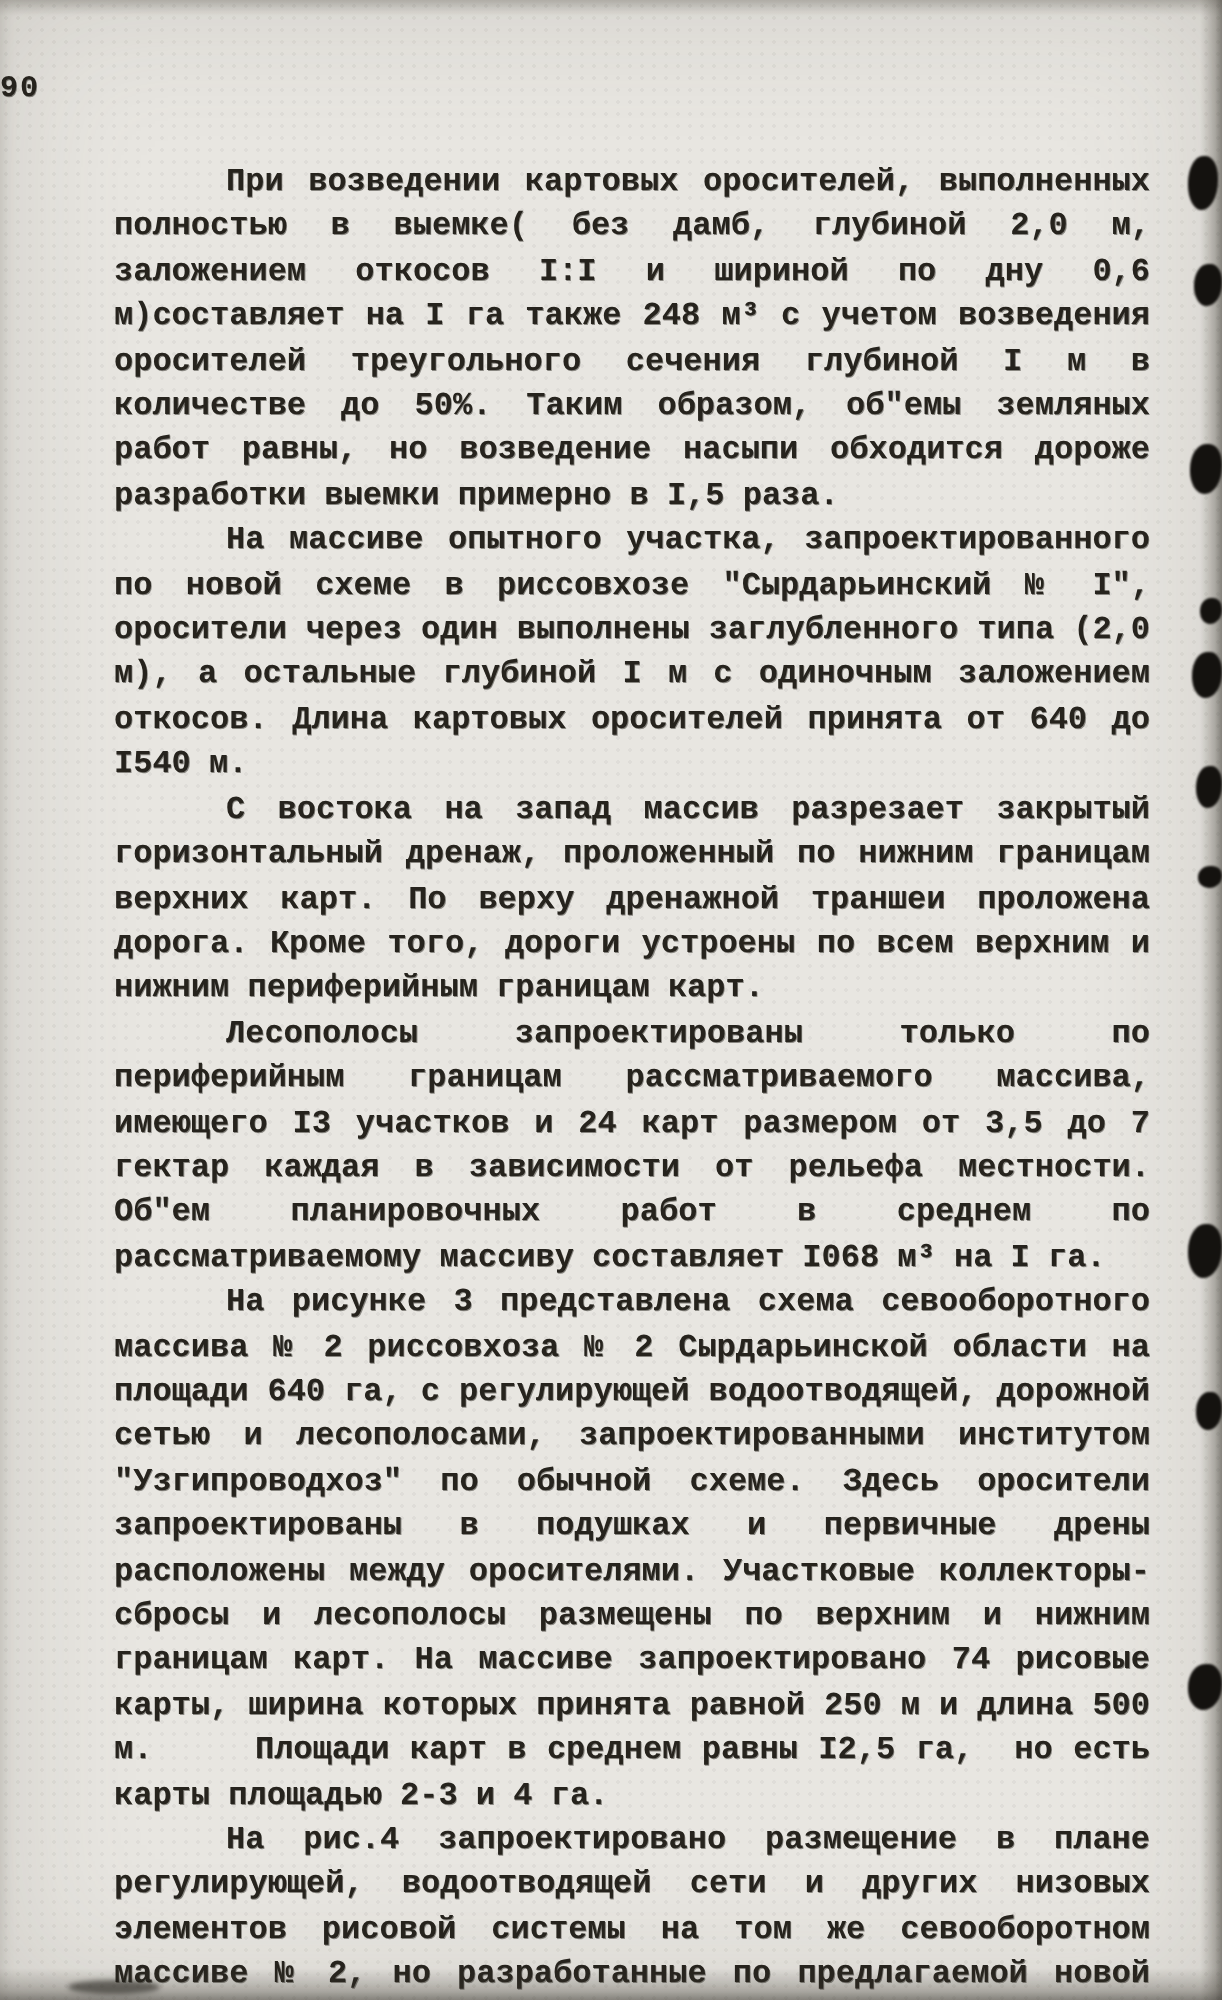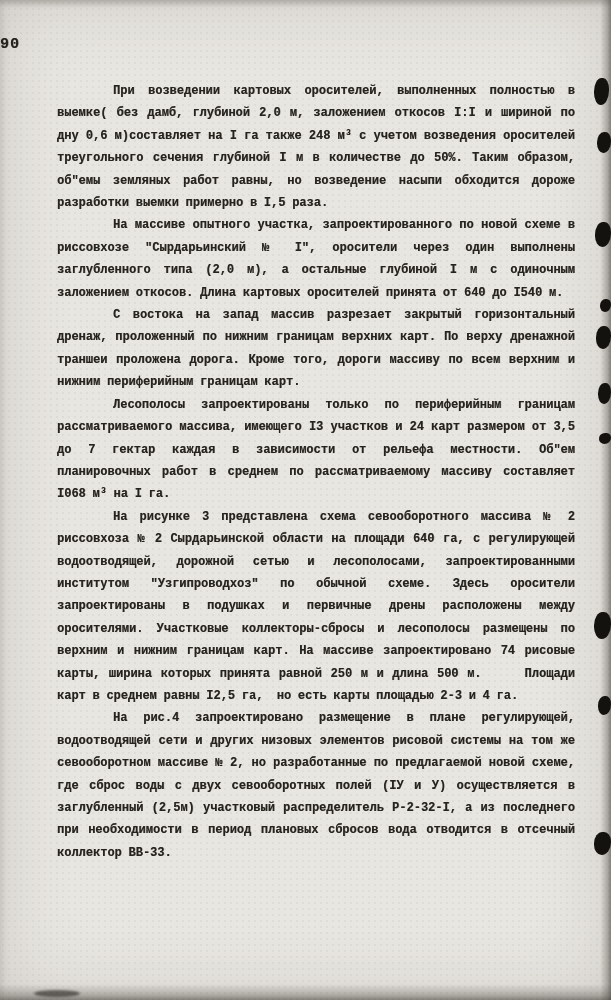--- a/index.html
+++ b/index.html
@@ -39,21 +39,21 @@
     text-shadow: 0.4px 0.3px 0 rgba(40,38,32,0.55);
   }
   .text-block {
     position: absolute;
     top: 80px;
     left: 57px;
     right: 36px;
   }
   .para {
     margin: 0;
-    font-size: 12px;
+    font-size: 16px;
     line-height: 22.4px;
     font-weight: 700;
     text-align: justify;
     text-indent: 56px;
     text-shadow: 0.4px 0.3px 0 rgba(40,38,32,0.50);
     word-spacing: -0.5px;
   }
   
   .smudge {
     position: absolute;
@@ -106,21 +106,21 @@
 </head>
 <body>
 
 <div class="page">
 
   <div class="page-number">90</div>
 
   <div class="text-block">
     <p class="para">При возведении картовых оросителей, выполненных полностью в выемке( без дамб, глубиной 2,0 м, заложением откосов I:I и шириной по дну 0,6 м)составляет на I га также 248 м³ с учетом возведения оросителей треугольного сечения глубиной I м в количестве до 50%. Таким образом, об"емы земляных работ равны, но возведение насыпи обходится дороже разработки выемки примерно в I,5 раза.</p>
     <p class="para">На массиве опытного участка, запроектированного по новой схеме в риссовхозе "Сырдарьинский № I", оросители через один выполнены заглубленного типа (2,0 м), а остальные глубиной I м с одиночным заложением откосов. Длина картовых оросителей принята от 640 до I540 м.</p>
-    <p class="para">С востока на запад массив разрезает закрытый горизонтальный дренаж, проложенный по нижним границам верхних карт. По верху дренажной траншеи проложена дорога. Кроме того, дороги массиву по всем верхним и нижним периферийным границам карт.</p>
+    <p class="para">С востока на запад массив разрезает закрытый горизонтальный дренаж, проложенный по нижним границам верхних карт. По верху дренажной траншеи проложена дорога. Кроме того, дороги устроены по всем верхним и нижним периферийным границам карт.</p>
     <p class="para">Лесополосы запроектированы только по периферийным границам рассматриваемого массива, имеющего I3 участков и 24 карт размером от 3,5 до 7 гектар каждая в зависимости от рельефа местности. Об"ем планировочных работ в среднем по рассматриваемому массиву составляет I068 м³ на I га.</p>
     <p class="para">На рисунке 3 представлена схема севооборотного массива № 2 риссовхоза № 2 Сырдарьинской области на площади 640 га, с регулирующей водоотводящей, дорожной сетью и лесополосами, запроектированными институтом "Узгипроводхоз" по обычной схеме. Здесь оросители запроектированы в подушках и первичные дрены расположены между оросителями. Участковые коллекторы-сбросы и лесополосы размещены по верхним и нижним границам карт. На массиве запроектировано 74 рисовые карты, ширина которых принята равной 250 м и длина 500 м.&nbsp;&nbsp;&nbsp;&nbsp;&nbsp;Площади карт в среднем равны I2,5 га,&nbsp; но есть карты площадью 2-3 и 4 га.</p>
     <p class="para">На рис.4 запроектировано размещение в плане регулирующей, водоотводящей сети и других низовых элементов рисовой системы на том же севооборотном массиве № 2, но разработанные по предлагаемой новой схеме, где сброс воды с двух севооборотных полей (IУ и У) осуществляется в заглубленный (2,5м) участковый распределитель Р-2-32-I, а из последнего при необходимости в период плановых сбросов вода отводится в отсечный коллектор ВВ-33.</p>
   </div>
 
   <div class="edge-right"></div>
   <div class="edge-bottom"></div>
   <div class="edge-top"></div>
 
   <div class="smudge s1"></div>

